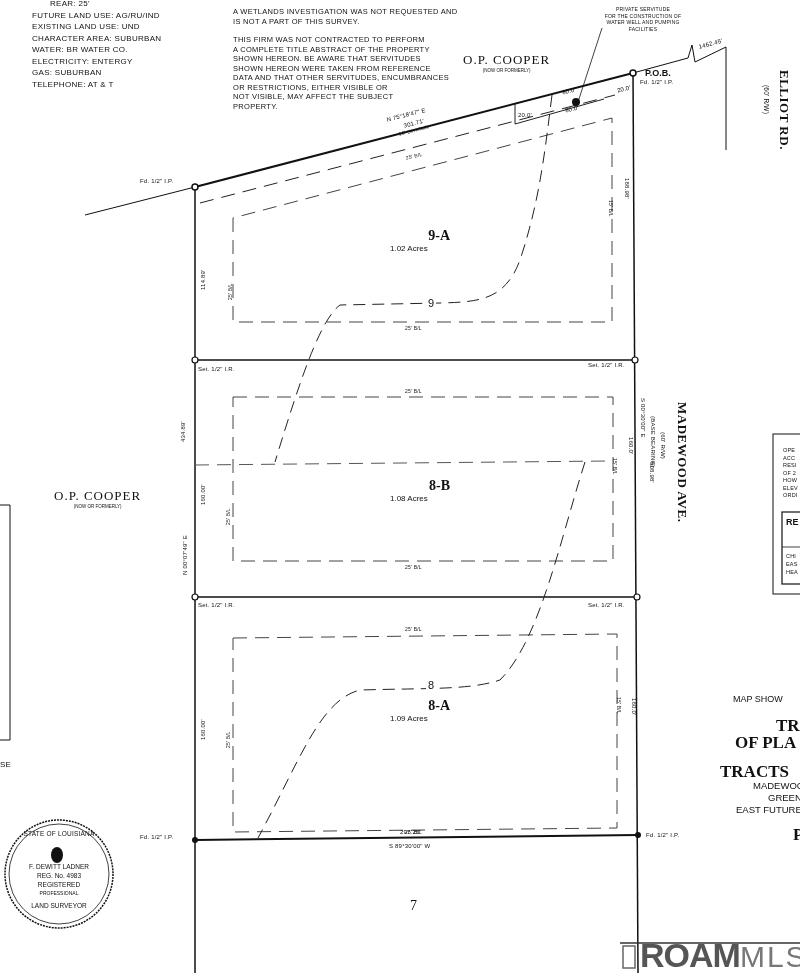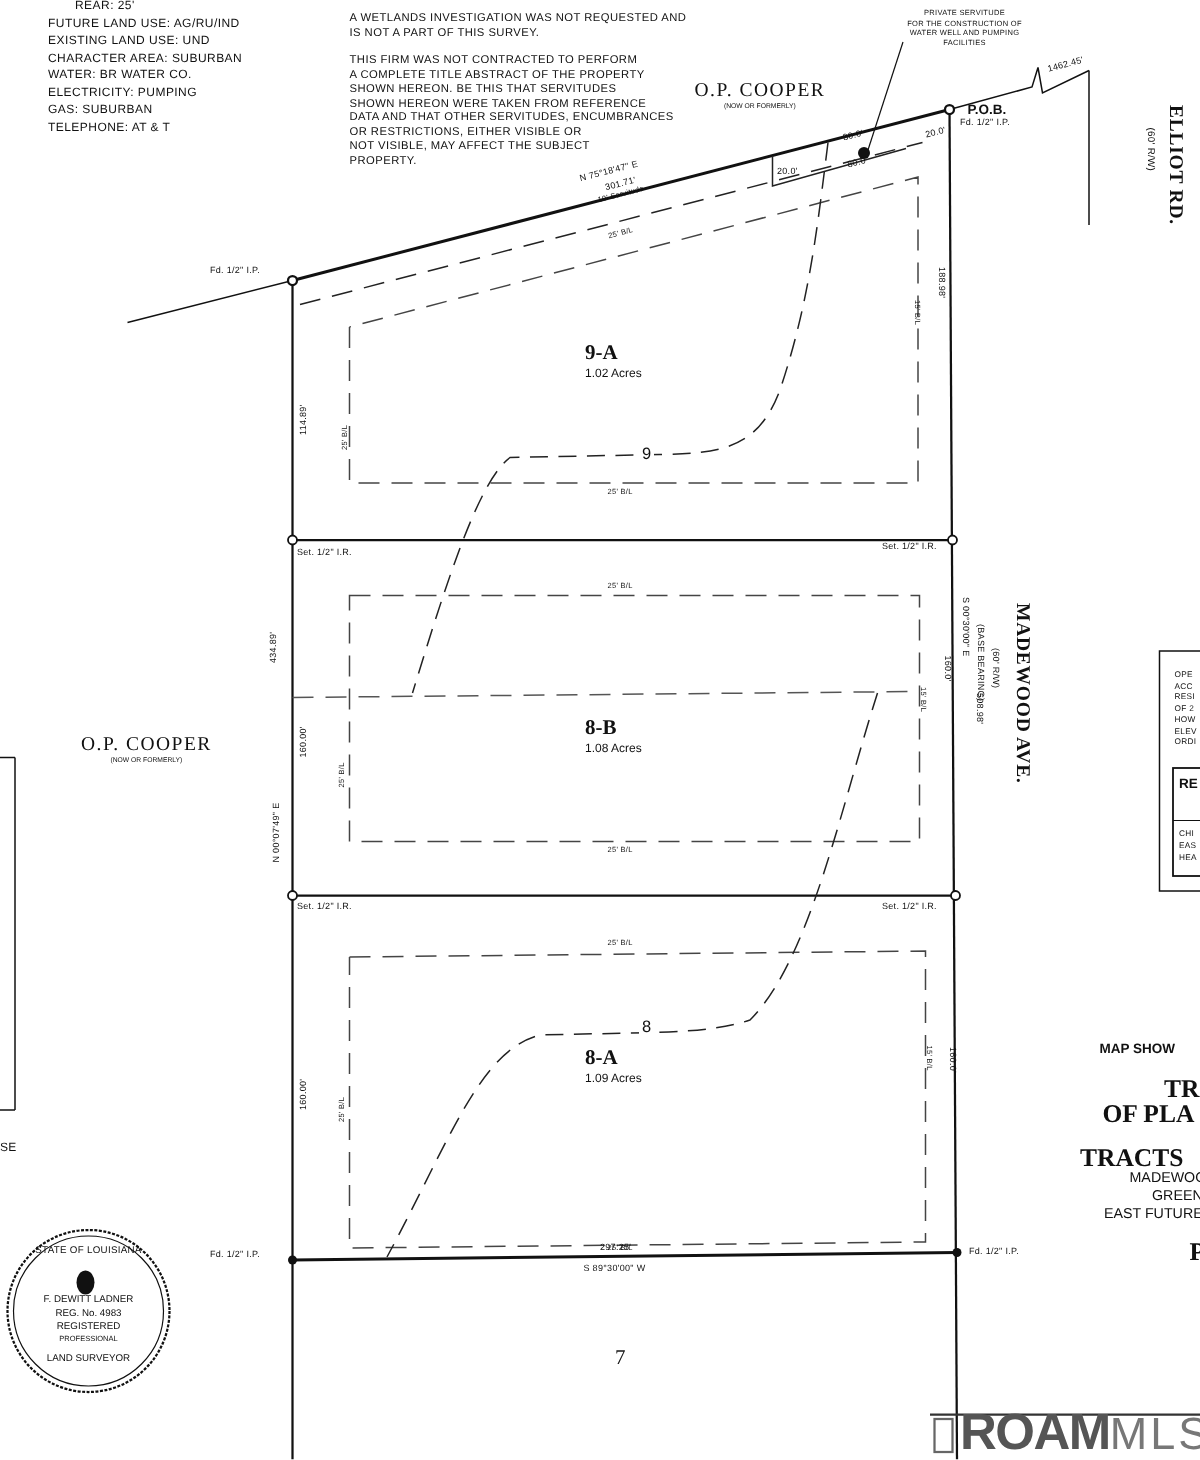--- a/index.html
+++ b/index.html
@@ -4,27 +4,27 @@
 <style>
   html,body{margin:0;padding:0;background:#fff;}
   body{width:800px;height:973px;position:relative;overflow:hidden;font-family:"Liberation Sans",sans-serif;color:#111;}
   .abs{position:absolute;}
   .notes{font-size:8px;line-height:11.5px;letter-spacing:0.3px;}
   .notes div{white-space:nowrap;}
   .small{font-size:6px;letter-spacing:0.2px;white-space:nowrap;}
   .tiny{font-size:5px;letter-spacing:0.2px;white-space:nowrap;}
   .owner{font-family:"Liberation Serif",serif;font-size:13px;letter-spacing:1px;white-space:nowrap;}
   .owner-sub{font-size:4.5px;text-align:center;white-space:nowrap;}
-  .lot{font-family:"Liberation Serif",serif;font-weight:bold;font-size:14px;text-align:left;white-space:nowrap;}
+  .lot{font-family:"Liberation Serif",serif;font-weight:bold;font-size:14px;text-align:right;white-space:nowrap;}
   .acres{font-size:8px;text-align:left;white-space:nowrap;}
   .rot90{transform-origin:0 0;transform:rotate(90deg);}
   .rotm90{transform-origin:0 0;transform:rotate(-90deg);}
   .street{font-family:"Liberation Serif",serif;font-weight:bold;font-size:13px;white-space:nowrap;letter-spacing:0.5px;}
   svg{position:absolute;left:0;top:0;}
-  .title1{font-family:"Liberation Sans",sans-serif;font-weight:bold;font-size:9px;white-space:nowrap;}
+  .title1{font-family:"Liberation Sans",sans-serif;font-weight:normal;font-size:9px;white-space:nowrap;}
   .title2{font-family:"Liberation Serif",serif;font-weight:bold;font-size:17px;white-space:nowrap;}
   .title3{font-size:10px;white-space:nowrap;}
   .logo{font-family:"Liberation Sans",sans-serif;font-weight:bold;font-size:34px;color:#555;white-space:nowrap;letter-spacing:-1px;}
   .logo-mls{font-weight:normal;font-size:30px;color:#777;letter-spacing:2px;}
   .lot7{font-family:"Liberation Serif",serif;font-size:14px;}
 </style>
 </head>
 <body>
 
 <svg width="800" height="973">
@@ -85,32 +85,32 @@
   <line x1="620" y1="943" x2="800" y2="943" stroke="#333" stroke-width="1.5"></line>
   <rect x="623" y="946" width="12" height="22" fill="none" stroke="#666" stroke-width="1.5"></rect>
 </svg>
 
 <div class="abs notes" style="left:32px;top:-2px;">
   <div style="padding-left:18px;">REAR: 25'</div>
   <div>FUTURE LAND USE:   AG/RU/IND</div>
   <div>EXISTING LAND USE:   UND</div>
   <div>CHARACTER AREA:   SUBURBAN</div>
   <div>WATER:   BR WATER CO.</div>
-  <div>ELECTRICITY: PUMPING</div>
+  <div>ELECTRICITY: ENTERGY</div>
   <div>GAS: SUBURBAN</div>
   <div>TELEPHONE:   AT &amp; T</div>
 </div>
 
 <div class="abs notes" style="left:233px;top:7px;line-height:9.5px;font-size:7.5px;">
   <div>A WETLANDS INVESTIGATION WAS NOT REQUESTED AND</div>
   <div>IS NOT A PART OF THIS SURVEY.</div>
   <div style="height:9px;"></div>
   <div>THIS FIRM WAS NOT CONTRACTED TO PERFORM</div>
   <div>A COMPLETE TITLE ABSTRACT OF THE PROPERTY</div>
-  <div>SHOWN HEREON. BE THIS THAT SERVITUDES</div>
+  <div>SHOWN HEREON. BE AWARE THAT SERVITUDES</div>
   <div>SHOWN HEREON WERE TAKEN FROM REFERENCE</div>
   <div>DATA AND THAT OTHER SERVITUDES, ENCUMBRANCES</div>
   <div>OR RESTRICTIONS, EITHER VISIBLE OR</div>
   <div>NOT VISIBLE, MAY AFFECT THE SUBJECT</div>
   <div>PROPERTY.</div>
 </div>
 
 <div class="abs tiny" style="left:598px;top:6px;text-align:center;line-height:6.5px;width:110px;margin-left:-10px;">
   <div>PRIVATE SERVITUDE</div>
   <div>FOR THE CONSTRUCTION OF</div>

